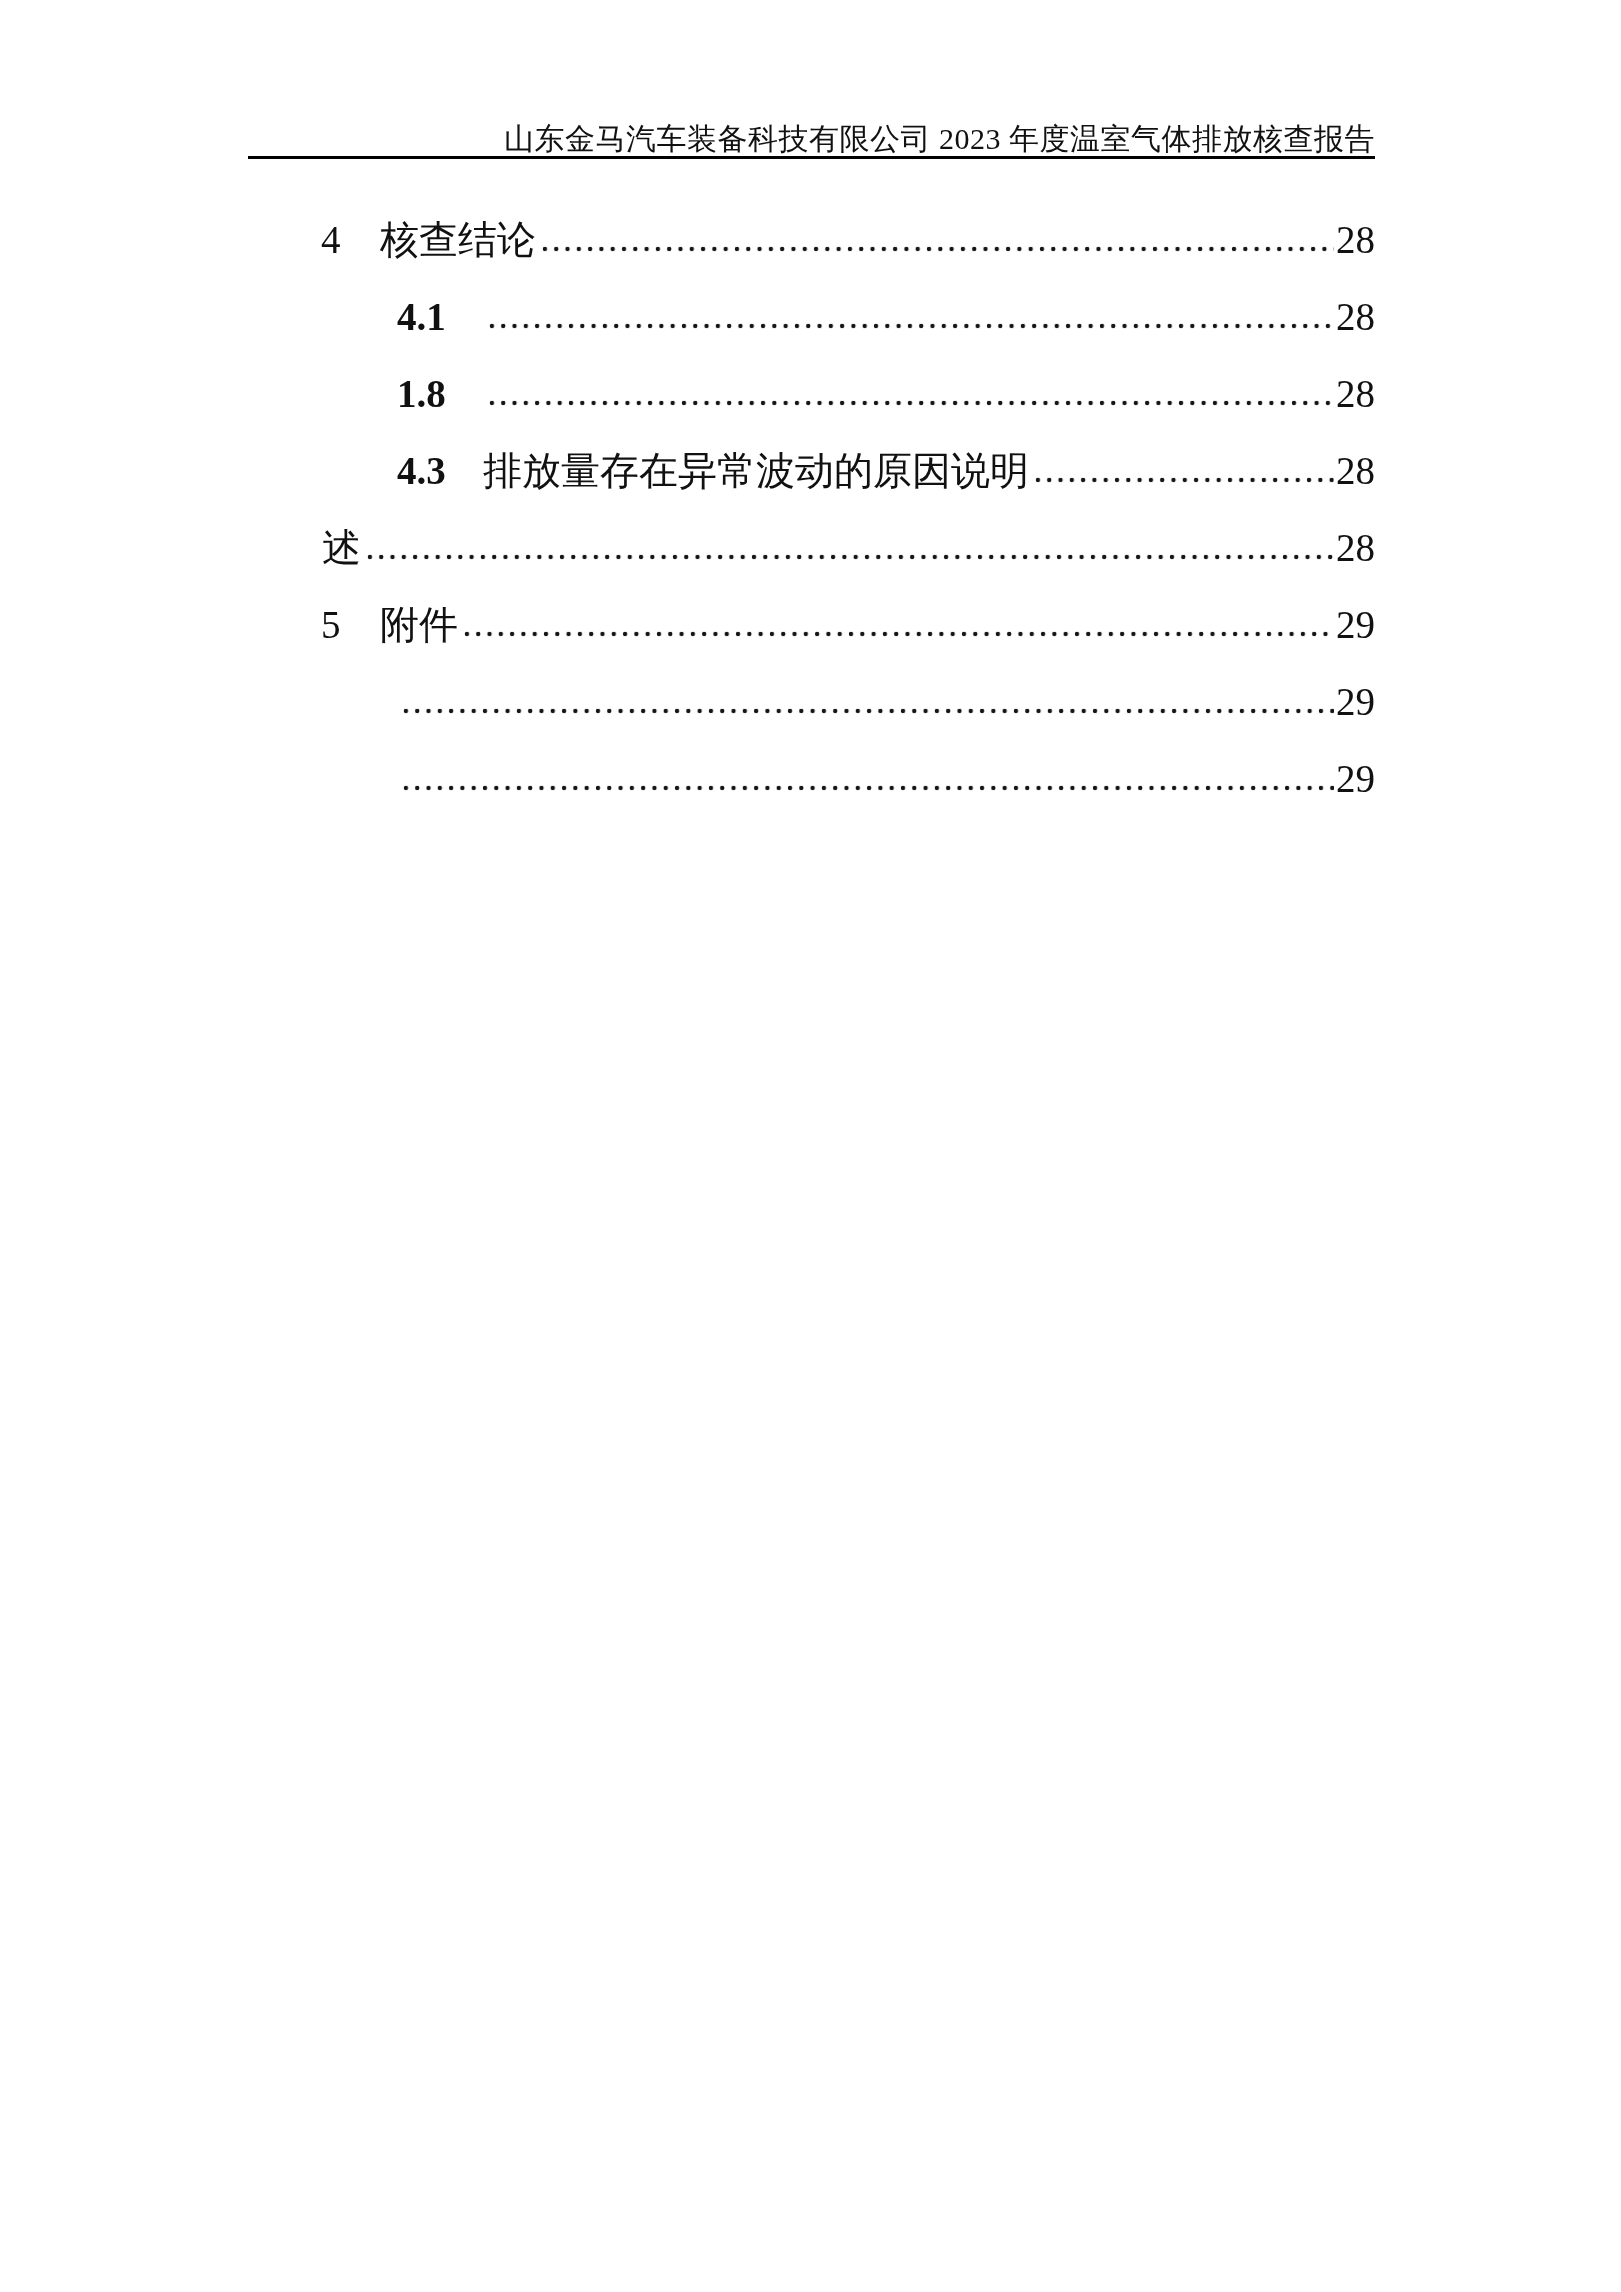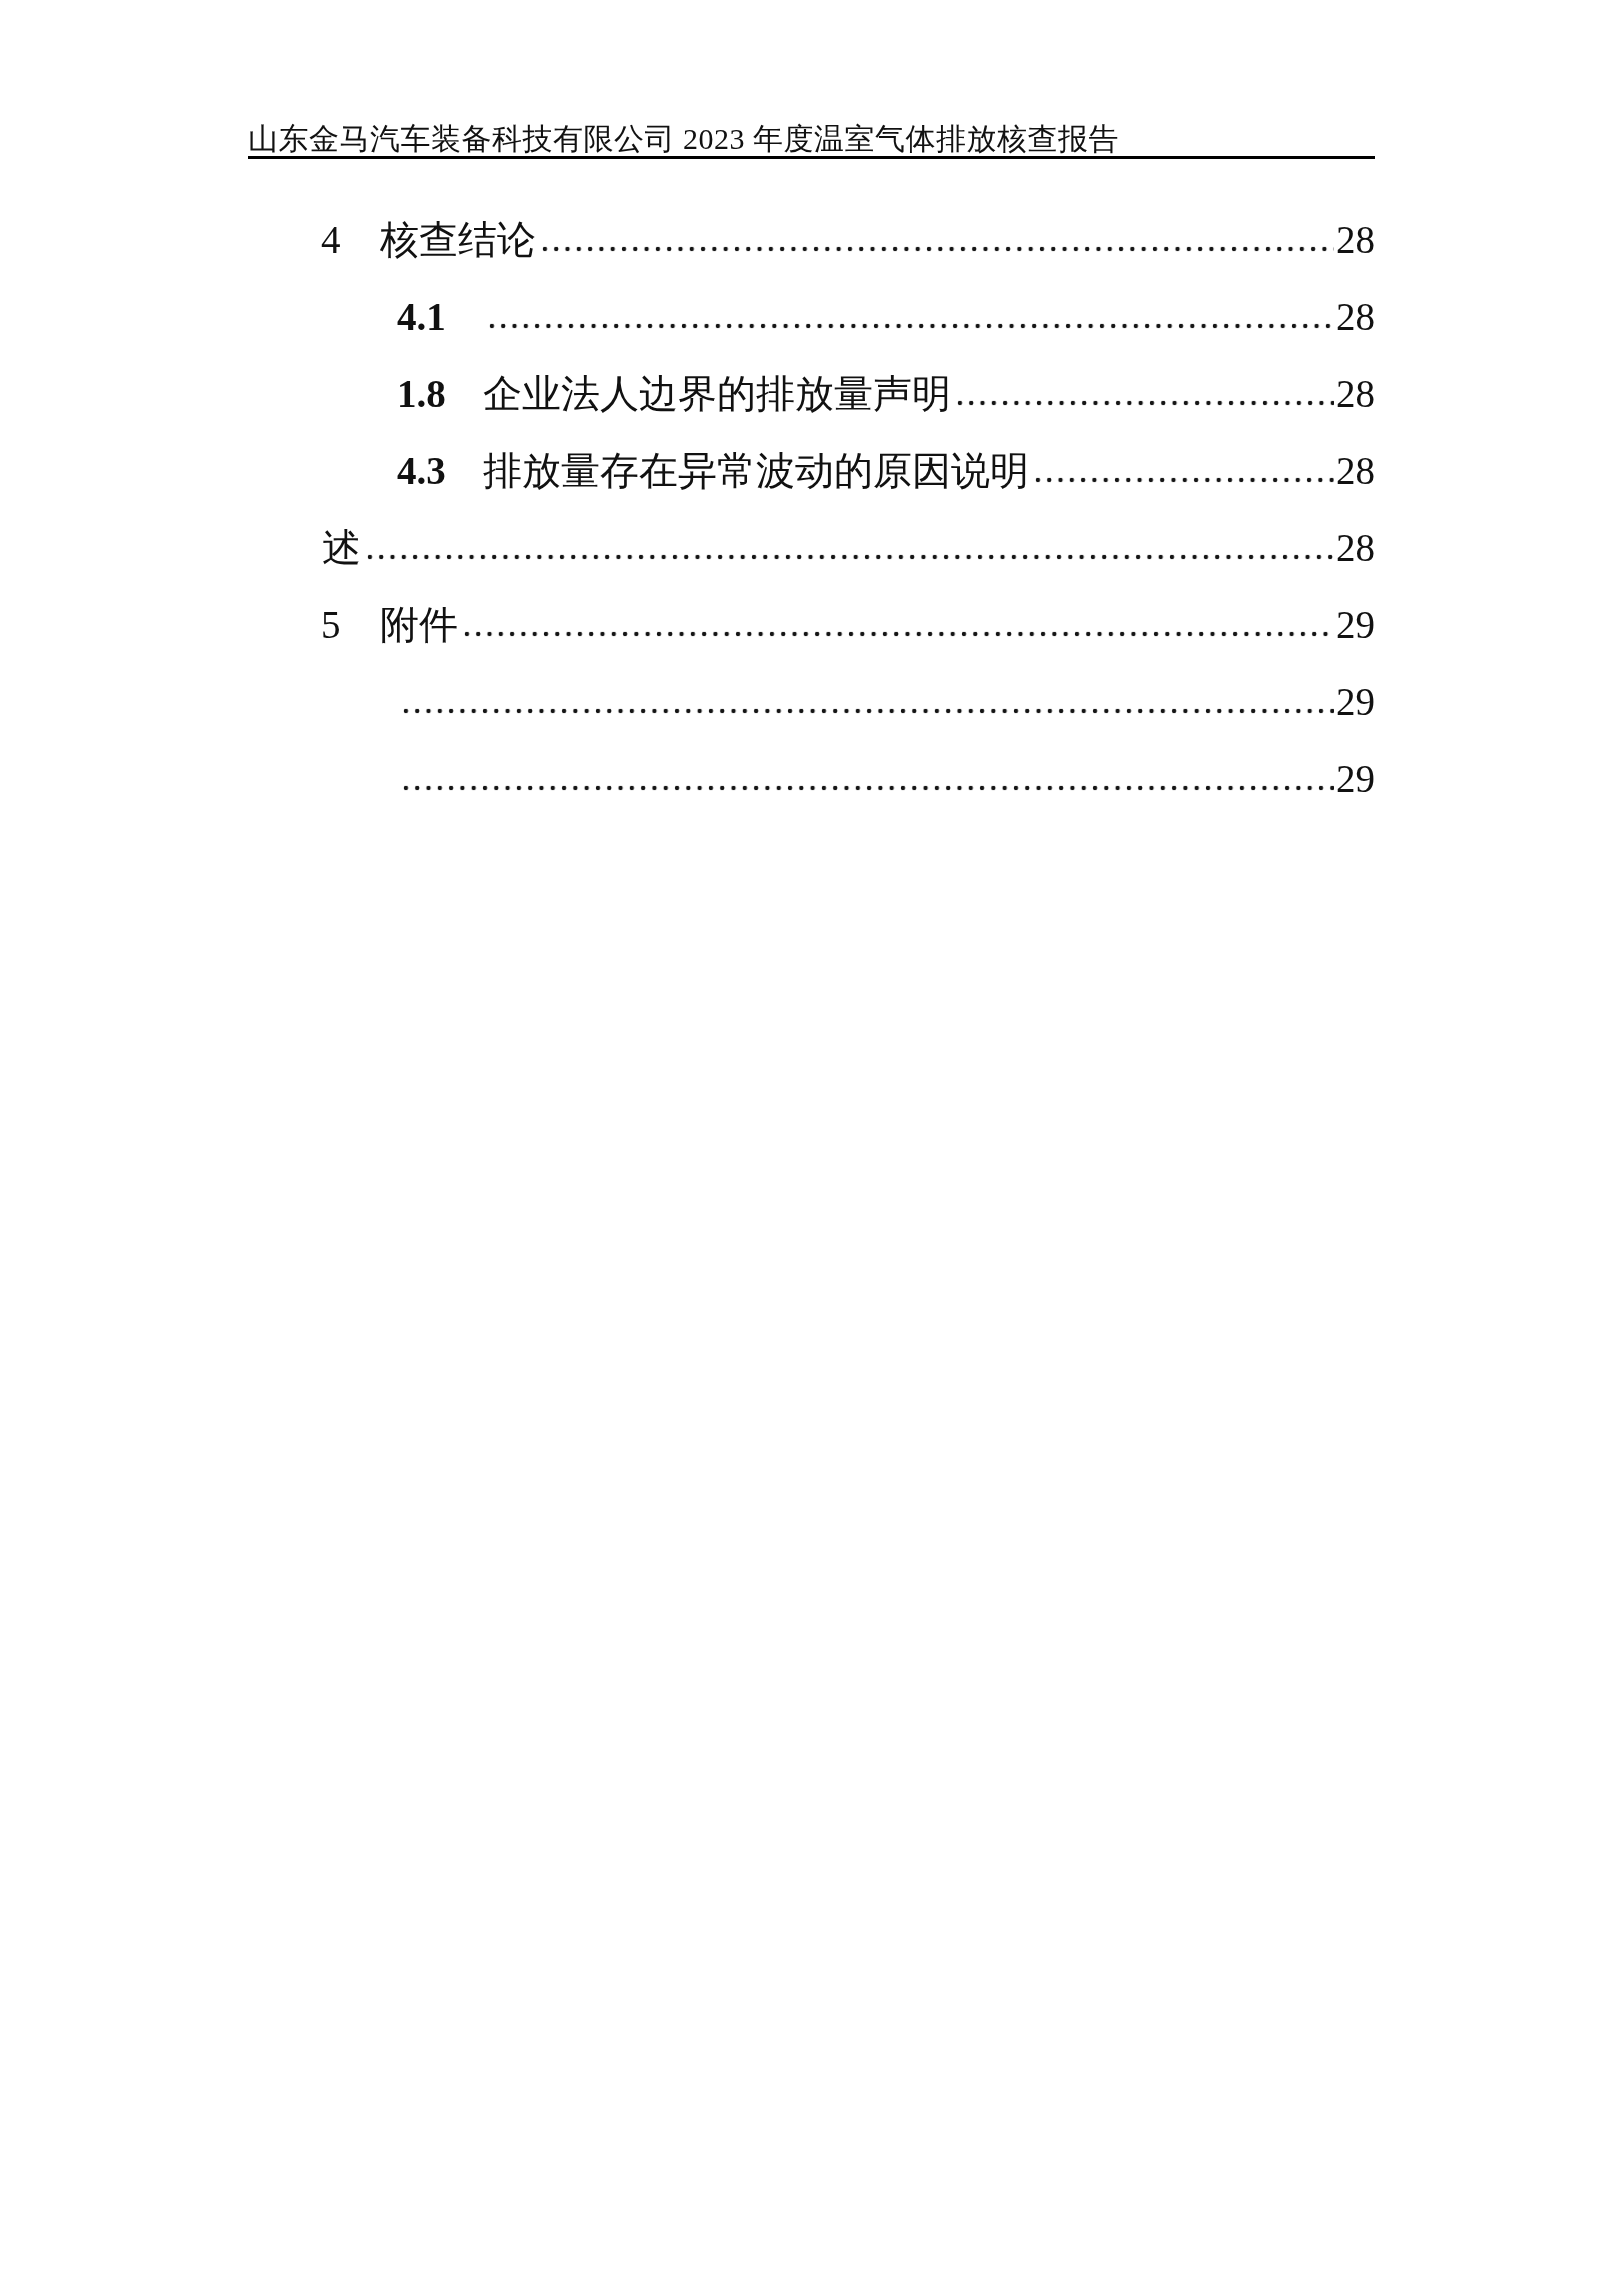--- a/index.html
+++ b/index.html
@@ -21,20 +21,21 @@
     overflow: hidden;
   }
   
   .page-header {
     position: absolute;
     left: 248px;
     top: 122px;
     width: 1127px;
     border-bottom: 3.9px solid #000000;
     padding-bottom: 1px;
+    text-align: right;
   }
   .header-text {
     font-size: 30px;
     line-height: 33px;
     letter-spacing: 0.5px;
     white-space: nowrap;
   }
   
   .toc {
     position: absolute;
@@ -109,21 +110,20 @@
     </div>
 
     <div class="toc-row l2">
       <span class="toc-num">4.1</span>
       <span class="leader"></span>
       <span class="toc-page">28</span>
     </div>
 
     <div class="toc-row l2">
       <span class="toc-num">1.8</span>
-      <span class="toc-title">企业法人边界的排放量声明</span>
       <span class="leader"></span>
       <span class="toc-page">28</span>
     </div>
 
     <div class="toc-row l2">
       <span class="toc-num">4.3</span>
       <span class="toc-title">排放量存在异常波动的原因说明</span>
       <span class="leader"></span>
       <span class="toc-page">28</span>
     </div>

